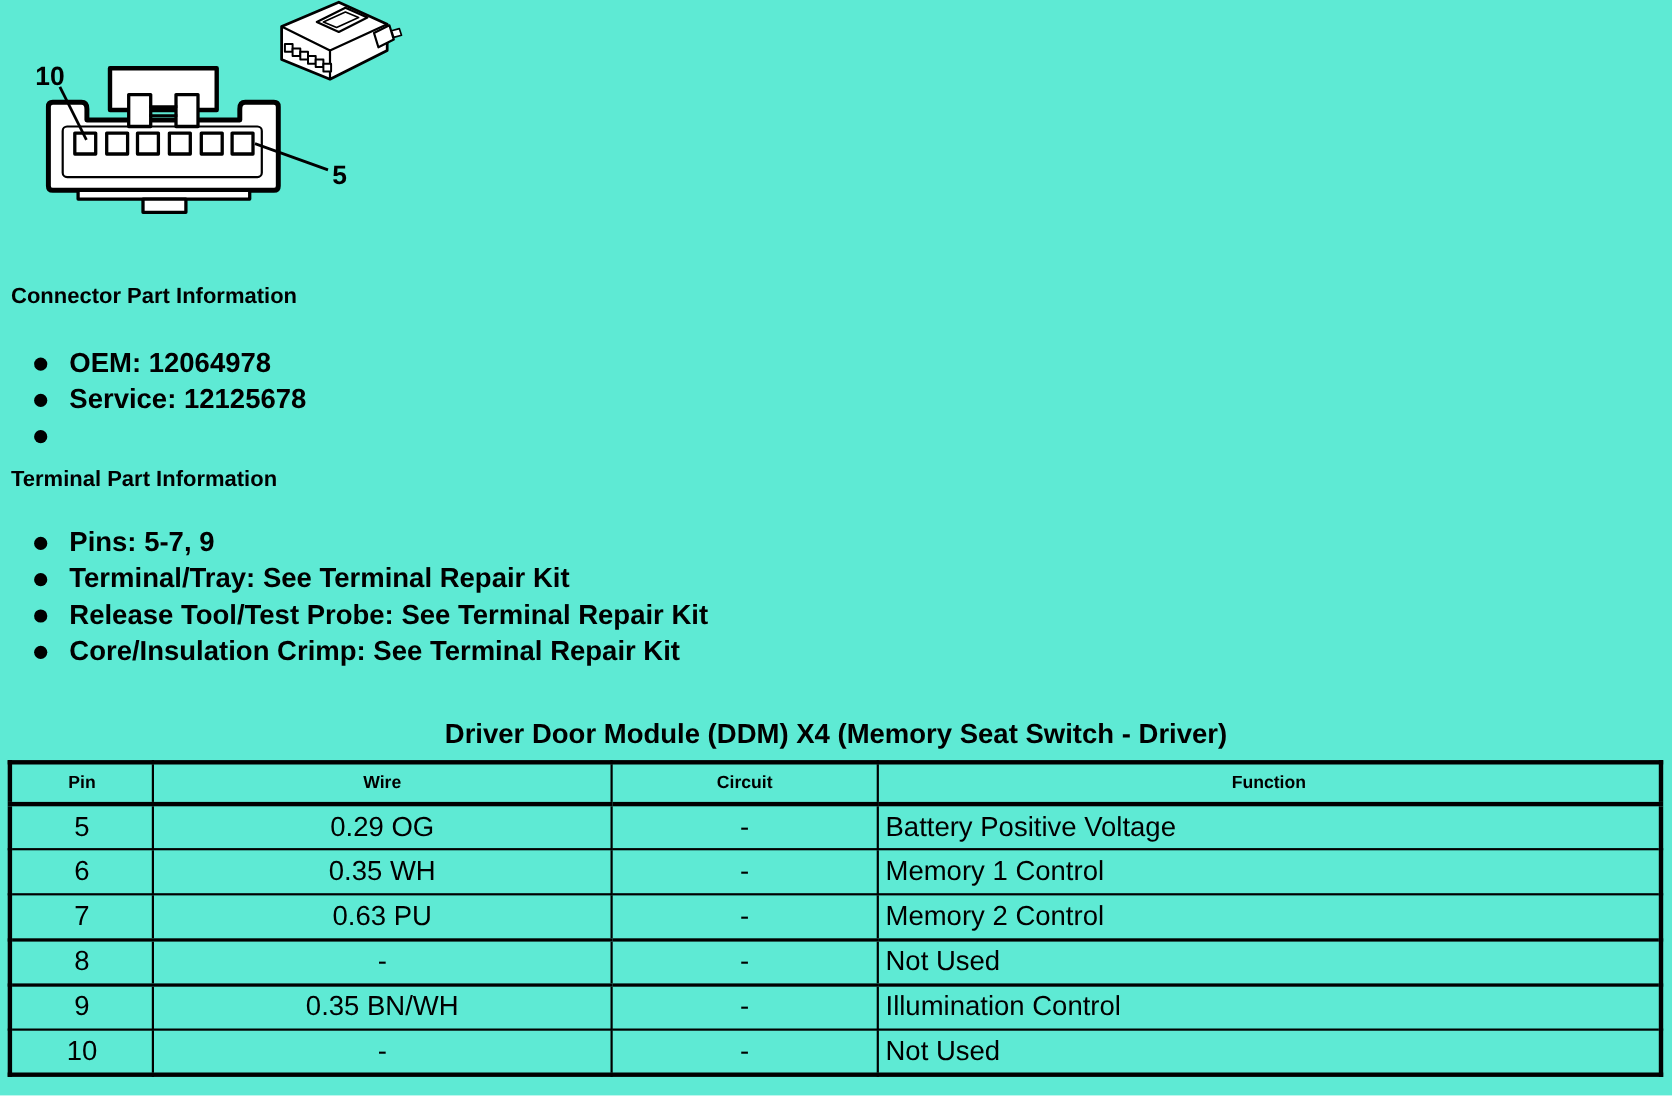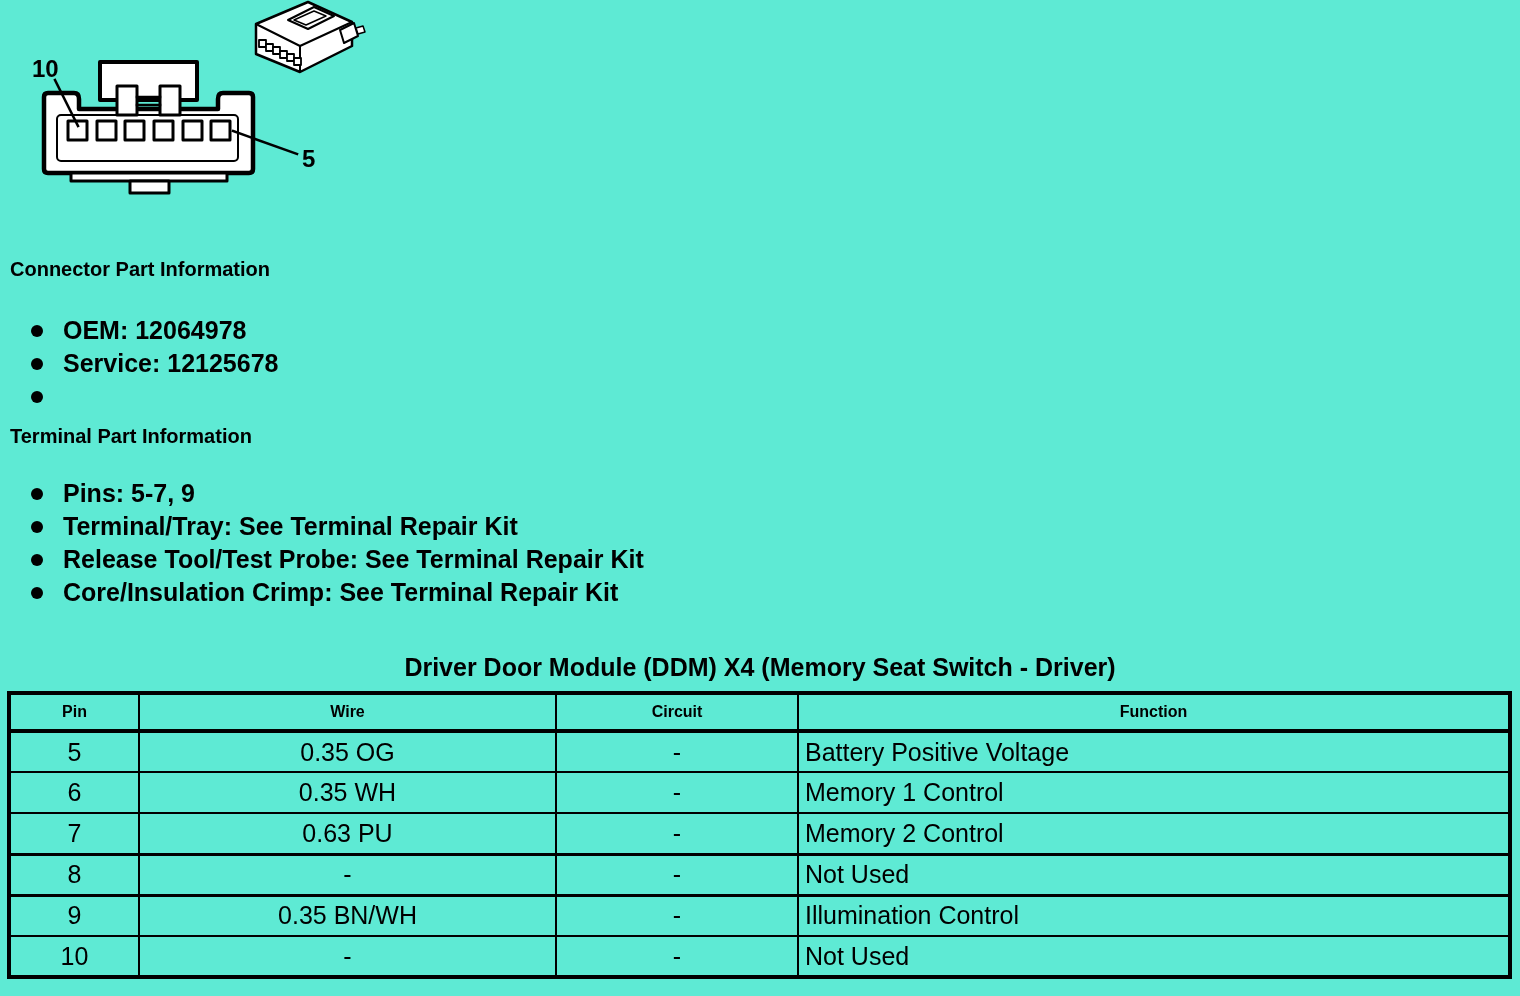--- a/index.html
+++ b/index.html
@@ -201,21 +201,21 @@
       <tr>
         <th>Pin</th>
         <th>Wire</th>
         <th>Circuit</th>
         <th>Function</th>
       </tr>
     </thead>
     <tbody>
       <tr>
         <td>5</td>
-        <td>0.35 OG</td>
+        <td>0.29 OG</td>
         <td>-</td>
         <td class="fn-cell">Battery Positive Voltage</td>
       </tr>
       <tr>
         <td>6</td>
         <td>0.35 WH</td>
         <td>-</td>
         <td class="fn-cell">Memory 1 Control</td>
       </tr>
       <tr>

